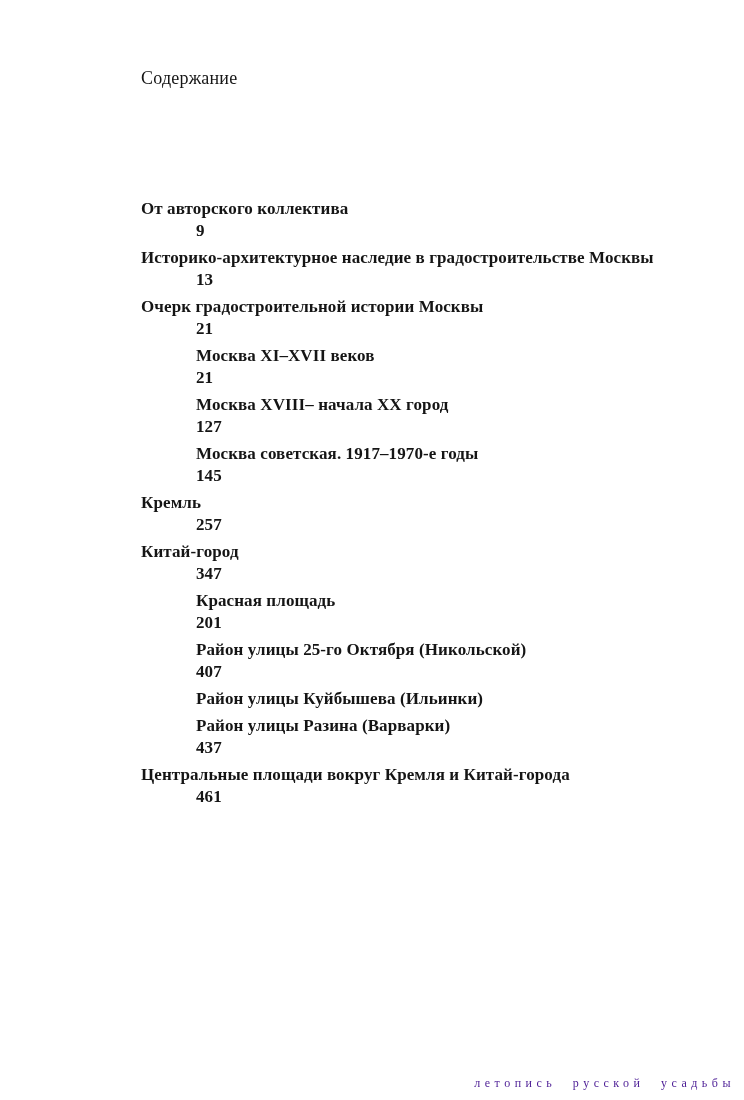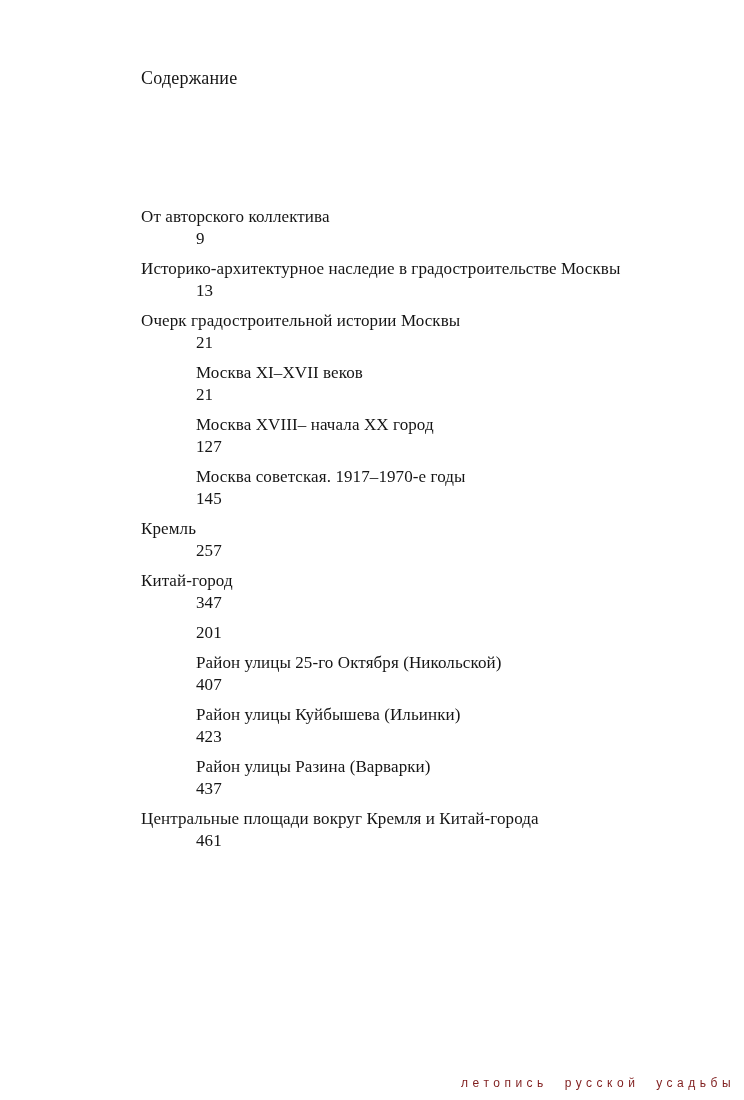--- a/index.html
+++ b/index.html
@@ -29,21 +29,22 @@
     letter-spacing: 0.2px;
     white-space: nowrap;
   }
   .toc {
     position: absolute;
     left: 141px;
     top: 198px;
     width: 540px;
   }
   .toc-entry {
-    margin: 8px 0 5px 0;
+    margin: 0 0 5px 0;
+    font-weight: bold;
   }
   .toc-entry .line {
     font-size: 17px;
     line-height: 22px;
     white-space: nowrap;
     letter-spacing: 0.1px;
   }
   .toc-entry .entry-page {
     padding-left: 55px;
   }
@@ -52,25 +53,25 @@
   }
   .toc-entry.level-2 .entry-title {
     padding-left: 55px;
   }
   .watermark {
     position: absolute;
     right: 9px;
     top: 1075px;
     font-size: 12px;
     line-height: 16px;
-    color: #7f1d1d;
+    color: #4c1d95;
     letter-spacing: 4.5px;
     word-spacing: 9px;
     white-space: nowrap;
-    font-family: Liberation Sans, sans-serif;
+    font-family: Liberation Serif, serif;
   }
 </style>
 </head>
 <body>
 
 <div class="page">
 
   <div class="doc-title">Содержание</div>
 
   <div class="toc">
@@ -108,31 +109,31 @@
     <div class="line entry-title">Кремль</div>
     <div class="line entry-page">257</div>
   </div>
 
   <div class="toc-entry level-1">
     <div class="line entry-title">Китай-город</div>
     <div class="line entry-page">347</div>
   </div>
 
   <div class="toc-entry level-2">
+    <div class="line entry-title">Красная площадь</div>
     <div class="line entry-page">201</div>
   </div>
 
   <div class="toc-entry level-2">
     <div class="line entry-title">Район улицы 25-го Октября (Никольской)</div>
     <div class="line entry-page">407</div>
   </div>
 
   <div class="toc-entry level-2">
     <div class="line entry-title">Район улицы Куйбышева (Ильинки)</div>
-    <div class="line entry-page">423</div>
   </div>
 
   <div class="toc-entry level-2">
     <div class="line entry-title">Район улицы Разина (Варварки)</div>
     <div class="line entry-page">437</div>
   </div>
 
   <div class="toc-entry level-1">
     <div class="line entry-title">Центральные площади вокруг Кремля и Китай-города</div>
     <div class="line entry-page">461</div>

